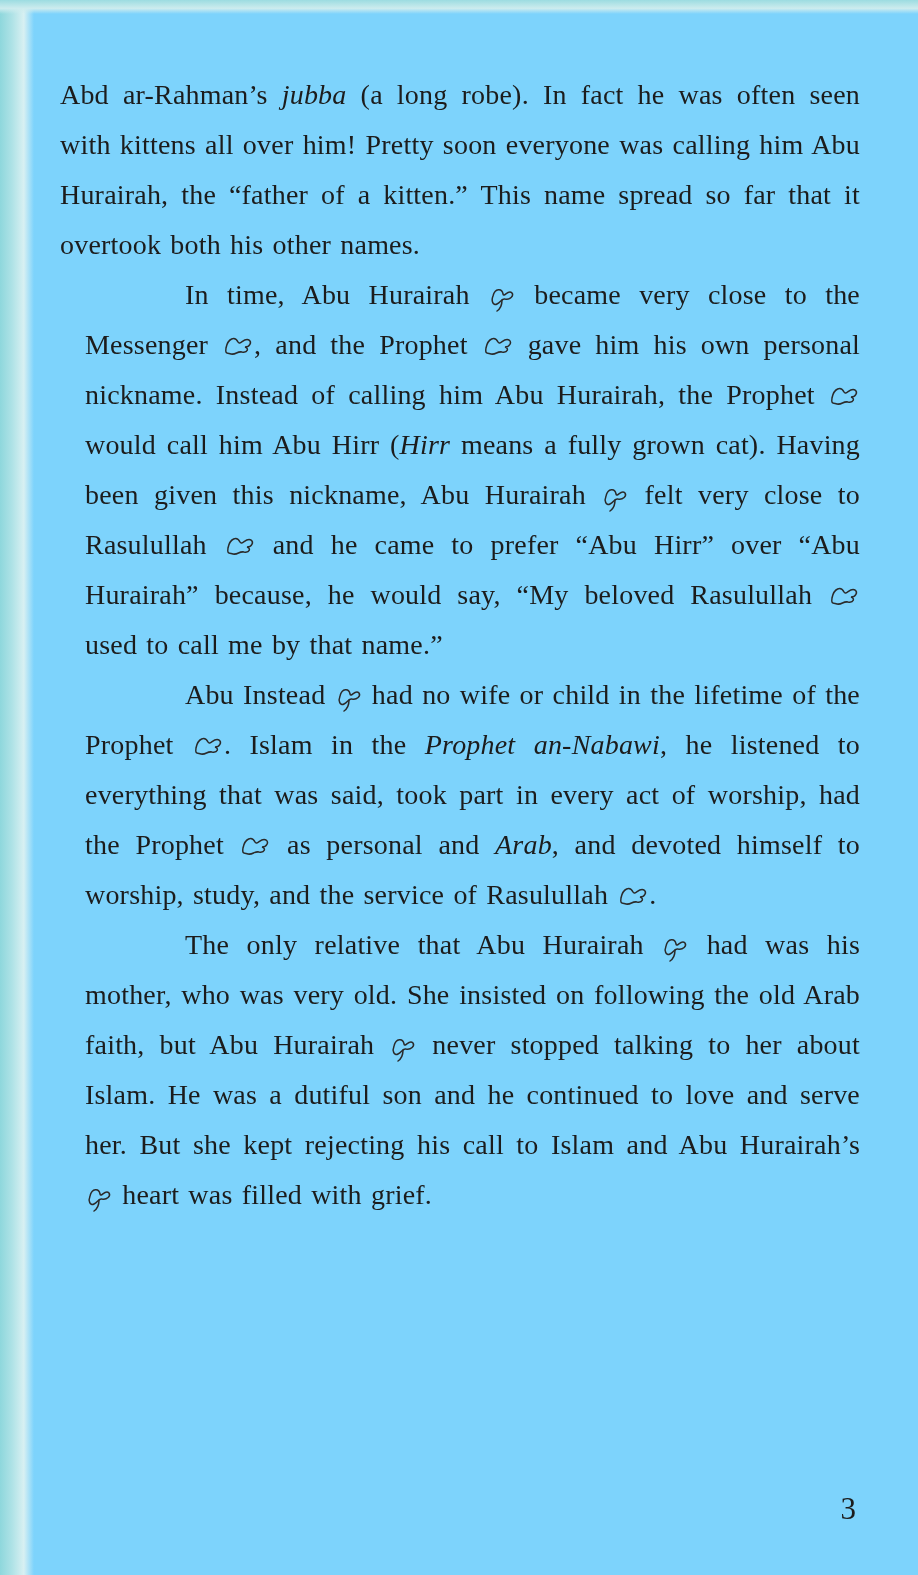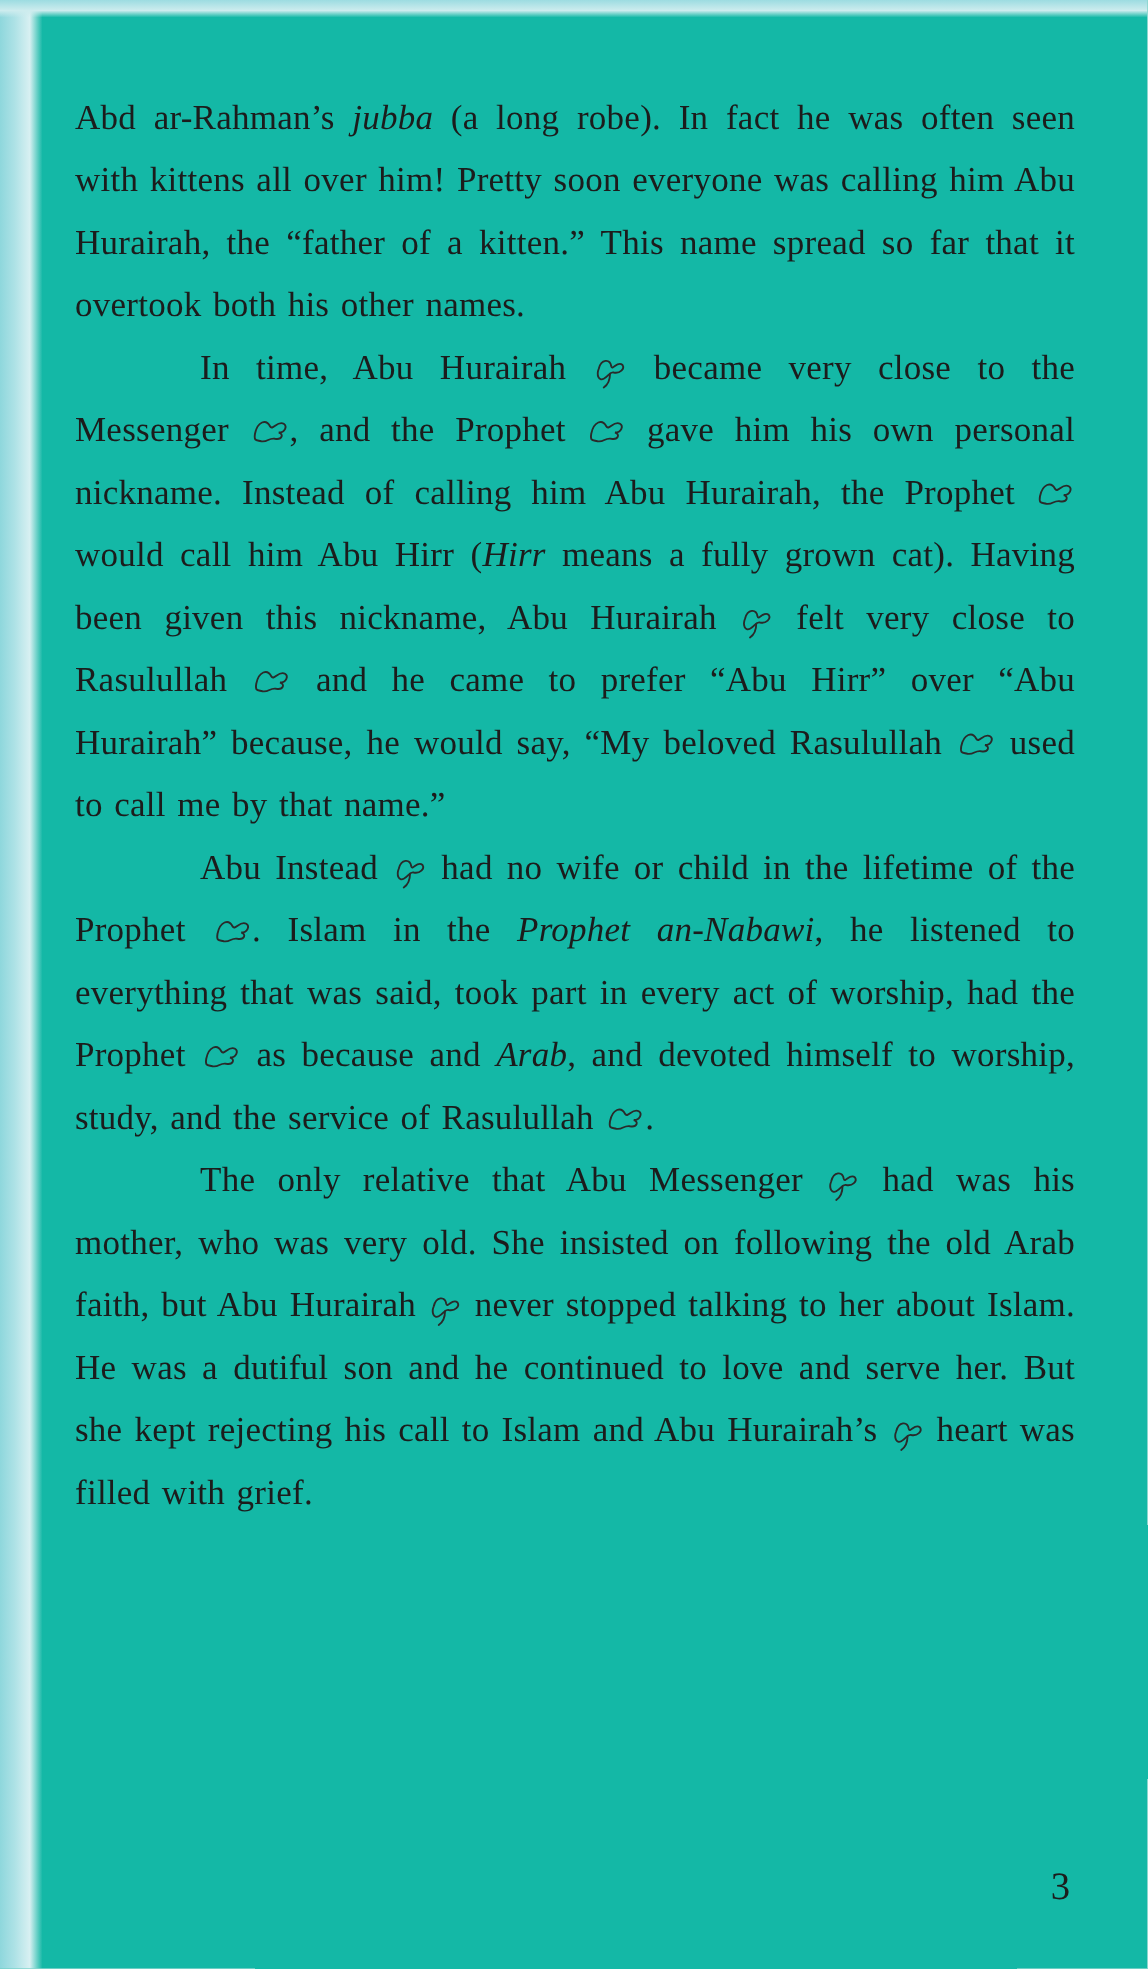--- a/index.html
+++ b/index.html
@@ -4,21 +4,21 @@
 <style>
   html, body {
     margin: 0;
     padding: 0;
     background: #e9eef0;
   }
   .page {
     position: relative;
     width: 918px;
     height: 1575px;
-    background: #14b8a6;
+    background: #7dd3fc;
     overflow: hidden;
     font-family: "Liberation Serif", "DejaVu Serif", serif;
     color: #1c1c1c;
   }
   .edge-left {
     position: absolute;
     left: 0; top: 0; bottom: 0;
     width: 34px;
     background: linear-gradient(90deg, #8ed7dc 0%, #aee2e6 35%, #d8f0f2 70%, rgba(255,255,255,0) 100%);
   }
@@ -37,20 +37,21 @@
     line-height: 50px;
     text-align: justify;
     letter-spacing: 0.2px;
     word-spacing: 2px;
   }
   .para {
     margin: 0;
   }
   .para.indent {
     text-indent: 100px;
+    margin-left: 25px;
   }
   .ital {
     font-style: italic;
   }
   .honorific {
     display: inline-block;
     width: 30px;
     height: 26px;
     vertical-align: -5px;
     margin: 0 1px;
@@ -98,24 +99,24 @@
           </svg></span><span> and he came to prefer “Abu Hirr” over “Abu Hurairah” because, he would say, “My beloved Rasulullah </span><span class="honorific saw"><svg viewBox="0 0 30 26">
             <path d="M3 15 C5 5, 12 3, 15 9 C17 13, 21 4, 26 7 C29 9, 27 14, 22 14 C26 15, 25 20, 19 19 C14 18, 13 22, 8 21 C4 20, 2 21, 3 15 Z" fill="none" stroke="#2a2a2a" stroke-width="1.5" stroke-linecap="round"></path>
           </svg></span><span> used to call me by that name.”</span></p>
       <p class="para indent"><span>Abu Instead </span><span class="honorific ra"><svg viewBox="0 0 26 28">
             <path d="M4 11 C6 3, 13 3, 14 9 C15 13, 19 4, 23 8 C25 11, 21 15, 16 14 C13 13, 12 17, 8 19 C4 21, 2 16, 4 11 Z" fill="none" stroke="#2a2a2a" stroke-width="1.5" stroke-linecap="round"></path>
             <path d="M13 15 C13 20, 11 24, 8 26" fill="none" stroke="#2a2a2a" stroke-width="1.5" stroke-linecap="round"></path>
           </svg></span><span> had no wife or child in the lifetime of the Prophet </span><span class="honorific saw"><svg viewBox="0 0 30 26">
             <path d="M3 15 C5 5, 12 3, 15 9 C17 13, 21 4, 26 7 C29 9, 27 14, 22 14 C26 15, 25 20, 19 19 C14 18, 13 22, 8 21 C4 20, 2 21, 3 15 Z" fill="none" stroke="#2a2a2a" stroke-width="1.5" stroke-linecap="round"></path>
           </svg></span><span>. Islam in the </span><span class="ital">Prophet an-Nabawi</span><span>, he listened to everything that was said, took part in every act of worship, had the Prophet </span><span class="honorific saw"><svg viewBox="0 0 30 26">
             <path d="M3 15 C5 5, 12 3, 15 9 C17 13, 21 4, 26 7 C29 9, 27 14, 22 14 C26 15, 25 20, 19 19 C14 18, 13 22, 8 21 C4 20, 2 21, 3 15 Z" fill="none" stroke="#2a2a2a" stroke-width="1.5" stroke-linecap="round"></path>
-          </svg></span><span> as because and </span><span class="ital">Arab</span><span>, and devoted himself to worship, study, and the service of Rasulullah </span><span class="honorific saw"><svg viewBox="0 0 30 26">
+          </svg></span><span> as personal and </span><span class="ital">Arab</span><span>, and devoted himself to worship, study, and the service of Rasulullah </span><span class="honorific saw"><svg viewBox="0 0 30 26">
             <path d="M3 15 C5 5, 12 3, 15 9 C17 13, 21 4, 26 7 C29 9, 27 14, 22 14 C26 15, 25 20, 19 19 C14 18, 13 22, 8 21 C4 20, 2 21, 3 15 Z" fill="none" stroke="#2a2a2a" stroke-width="1.5" stroke-linecap="round"></path>
           </svg></span><span>.</span></p>
-      <p class="para indent"><span>The only relative that Abu Messenger </span><span class="honorific ra"><svg viewBox="0 0 26 28">
+      <p class="para indent"><span>The only relative that Abu Hurairah </span><span class="honorific ra"><svg viewBox="0 0 26 28">
             <path d="M4 11 C6 3, 13 3, 14 9 C15 13, 19 4, 23 8 C25 11, 21 15, 16 14 C13 13, 12 17, 8 19 C4 21, 2 16, 4 11 Z" fill="none" stroke="#2a2a2a" stroke-width="1.5" stroke-linecap="round"></path>
             <path d="M13 15 C13 20, 11 24, 8 26" fill="none" stroke="#2a2a2a" stroke-width="1.5" stroke-linecap="round"></path>
           </svg></span><span> had was his mother, who was very old.  She insisted on following the old Arab faith, but Abu Hurairah </span><span class="honorific ra"><svg viewBox="0 0 26 28">
             <path d="M4 11 C6 3, 13 3, 14 9 C15 13, 19 4, 23 8 C25 11, 21 15, 16 14 C13 13, 12 17, 8 19 C4 21, 2 16, 4 11 Z" fill="none" stroke="#2a2a2a" stroke-width="1.5" stroke-linecap="round"></path>
             <path d="M13 15 C13 20, 11 24, 8 26" fill="none" stroke="#2a2a2a" stroke-width="1.5" stroke-linecap="round"></path>
           </svg></span><span> never stopped talking to her about Islam. He was a dutiful son and he continued to love and serve her. But she kept rejecting his call to Islam and Abu Hurairah’s </span><span class="honorific ra"><svg viewBox="0 0 26 28">
             <path d="M4 11 C6 3, 13 3, 14 9 C15 13, 19 4, 23 8 C25 11, 21 15, 16 14 C13 13, 12 17, 8 19 C4 21, 2 16, 4 11 Z" fill="none" stroke="#2a2a2a" stroke-width="1.5" stroke-linecap="round"></path>
             <path d="M13 15 C13 20, 11 24, 8 26" fill="none" stroke="#2a2a2a" stroke-width="1.5" stroke-linecap="round"></path>
           </svg></span><span> heart was filled with grief.</span></p>
     </div>

